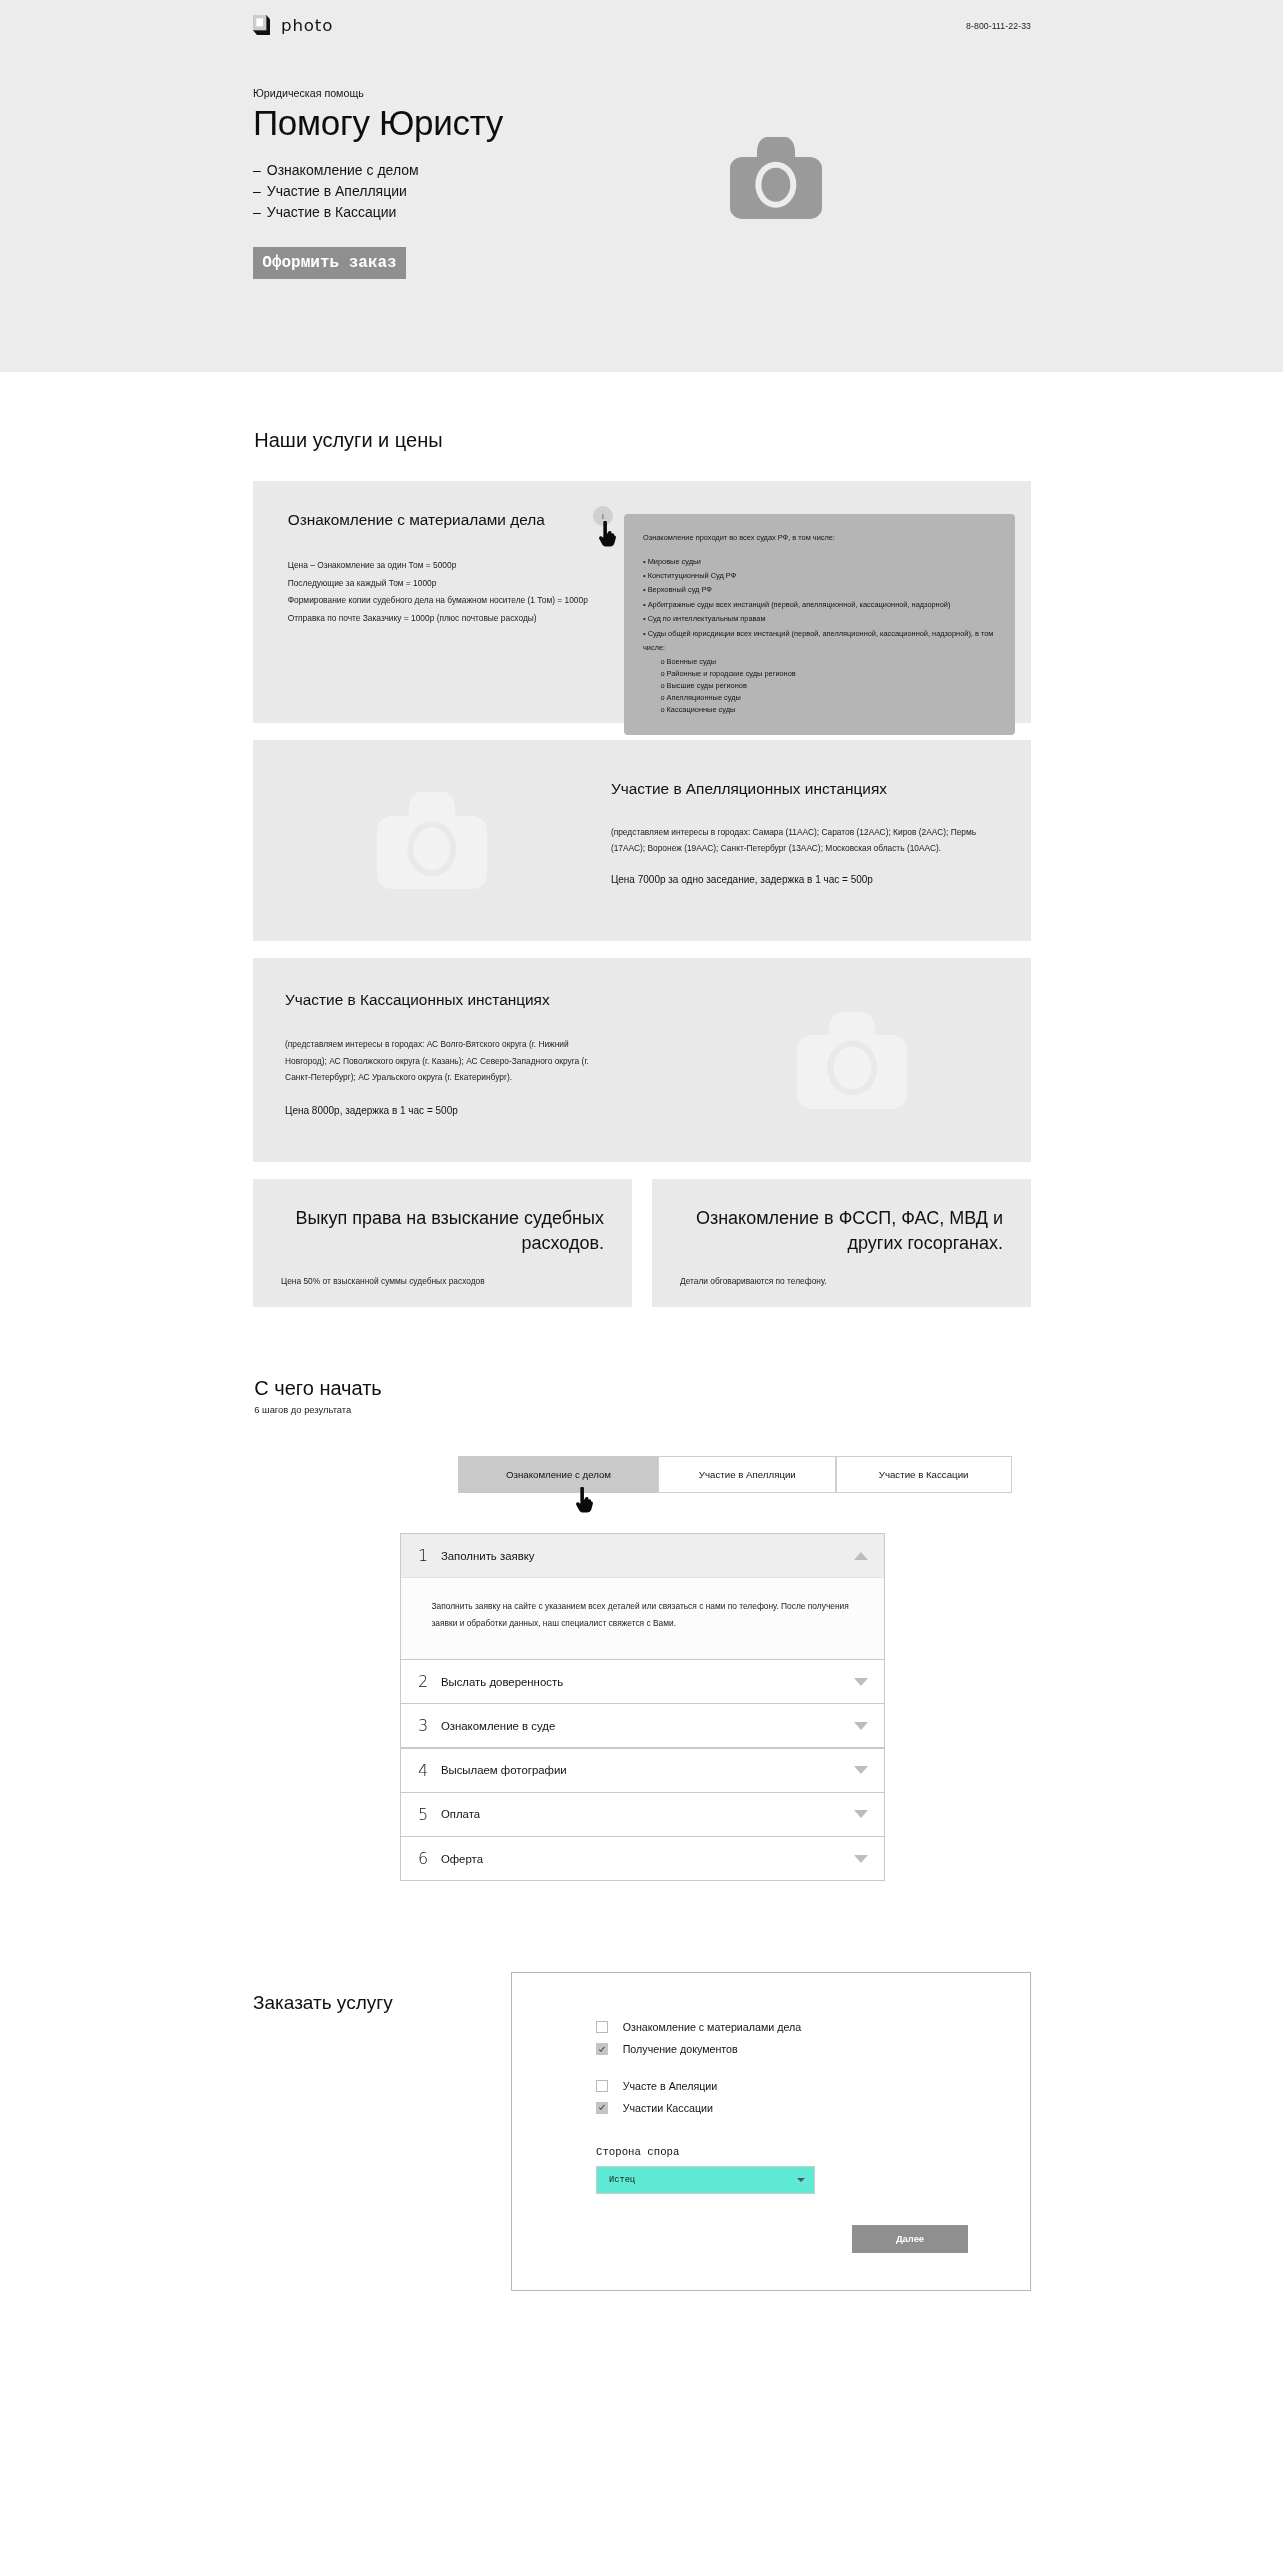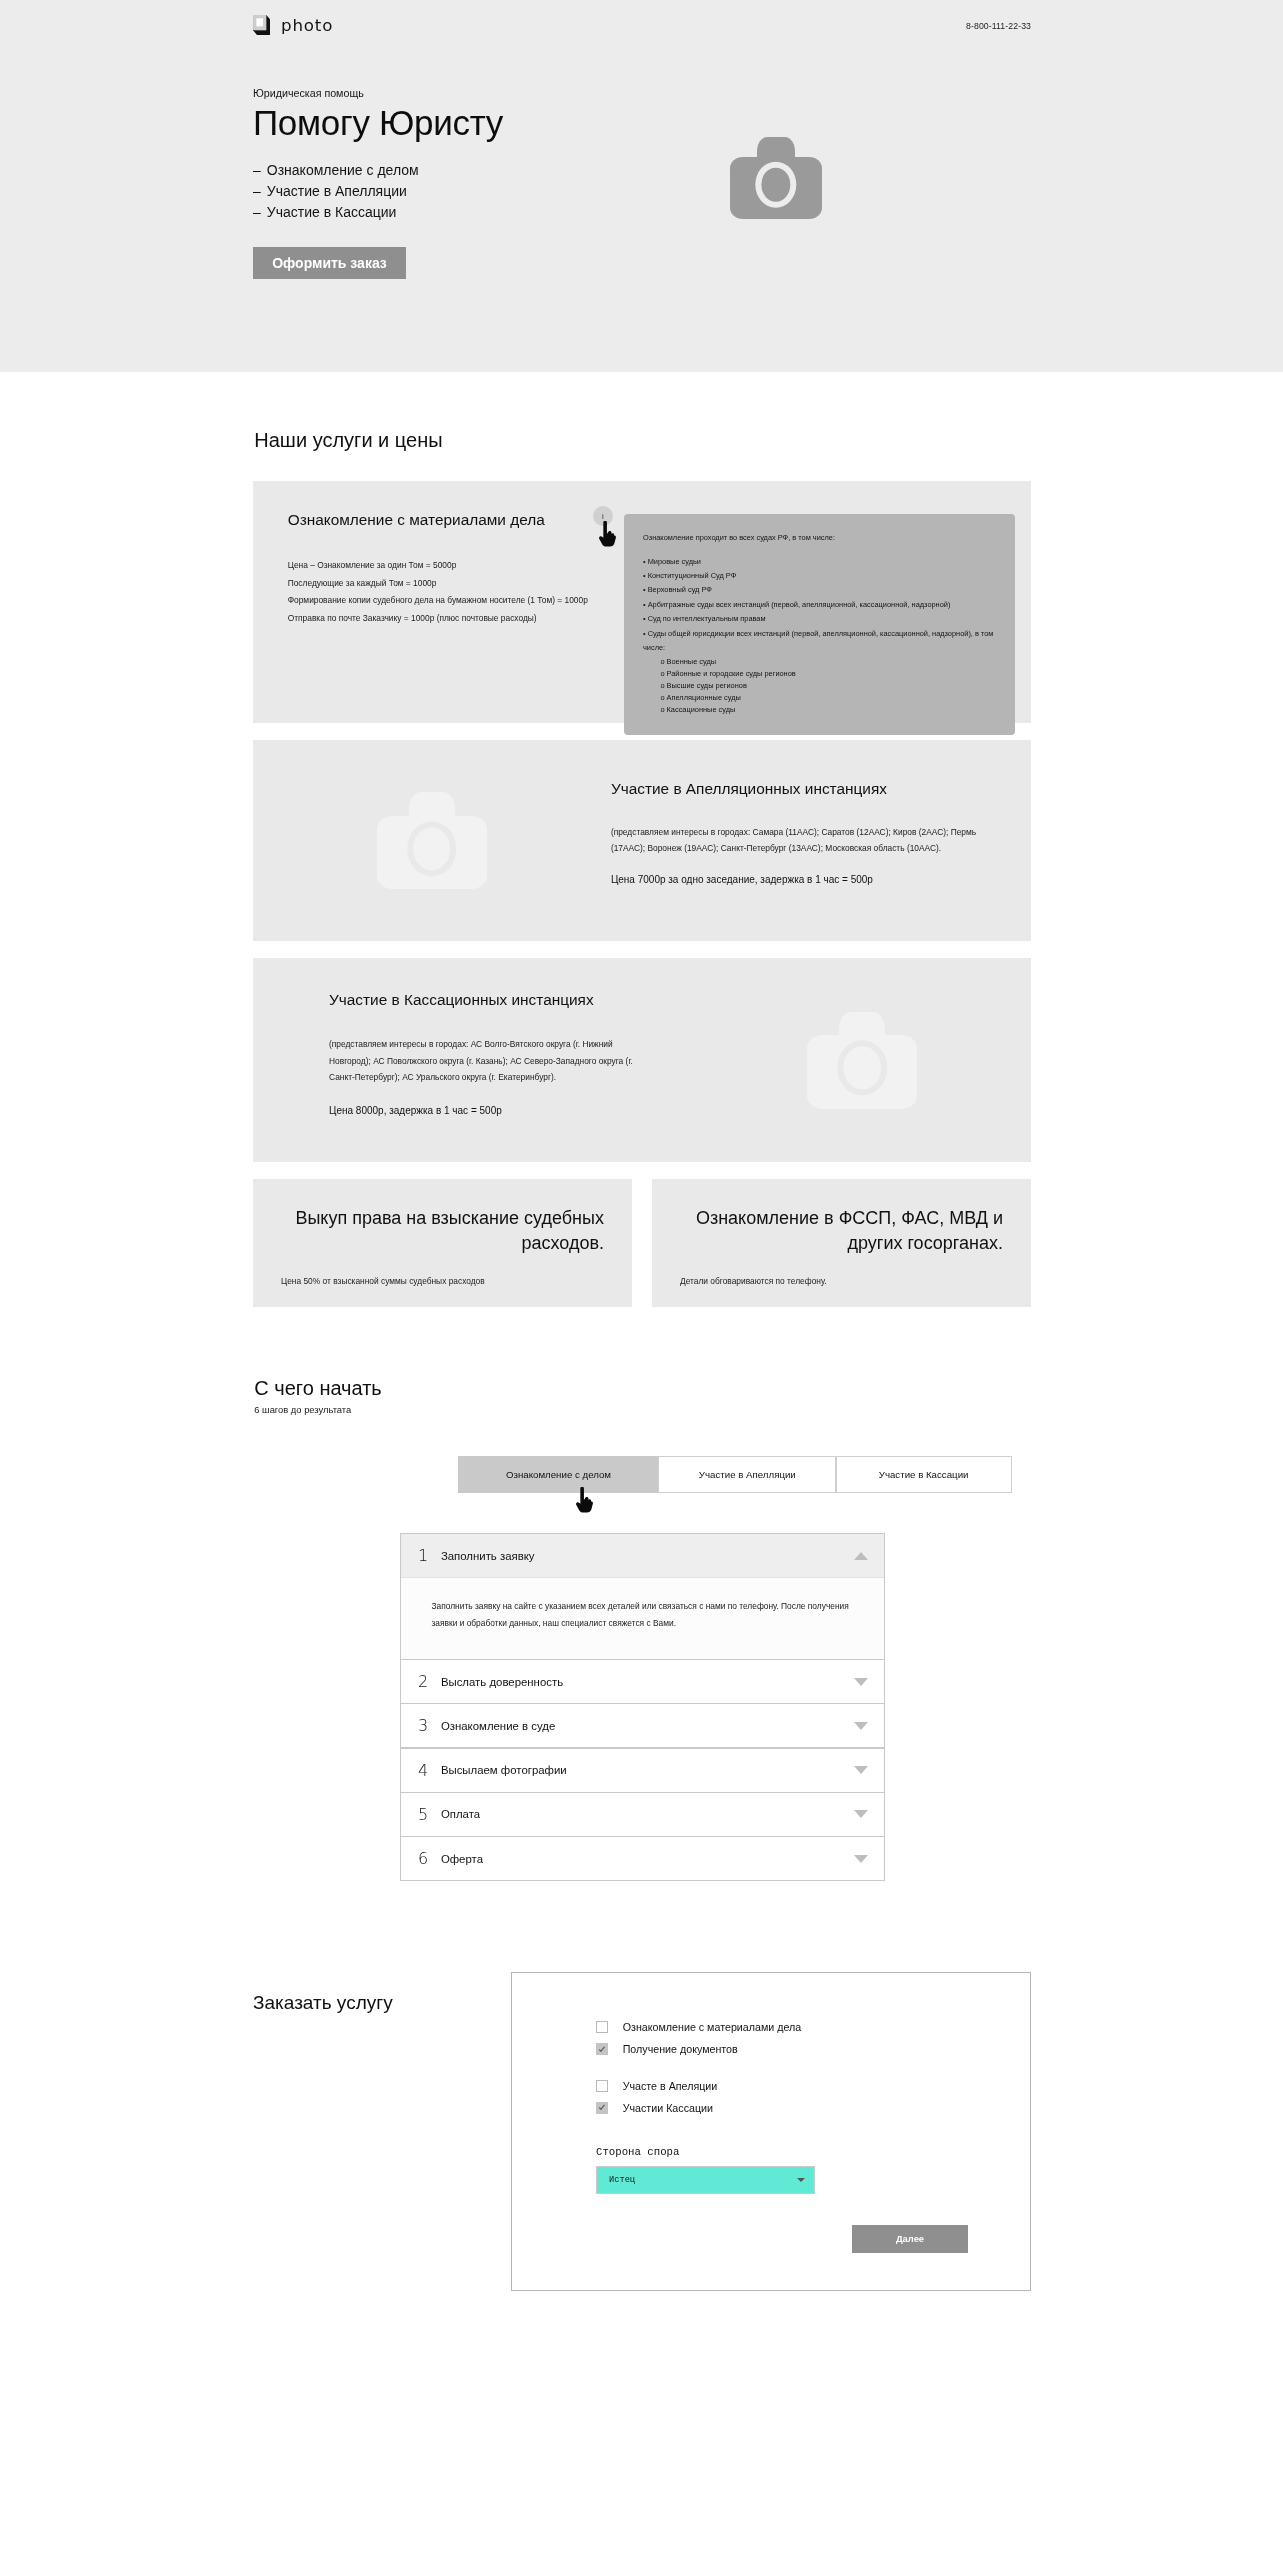--- a/index.html
+++ b/index.html
@@ -72,24 +72,25 @@
     display: flex; gap: 6px;
   }
   .hero-list .dash { color: #141414; }
   .btn-primary {
     margin-top: 23px;
     display: inline-flex;
     align-items: center; justify-content: center;
     width: 153px; height: 32px;
     background: #8f8f8f;
     color: #ffffff;
-    font-size: 14px;
+    font-size: 16px;
     font-weight: 700;
     border: none;
     cursor: pointer;
+    font-family: Liberation Mono, monospace;
   }
   .hero-photo {
     position: absolute;
     left: 730px; top: 137px;
   }
 
   
   .cam { position: relative; display: block; }
   .cam .body {
     position: absolute; left: 0; bottom: 0;
@@ -197,21 +198,21 @@
     display: flex; align-items: stretch;
   }
   #svc2 .left { width: 46%; display: flex; align-items: center; justify-content: center; }
   #svc2 .right { flex: 1; padding: 39px 27px 0 0; }
   #svc2 .card-title { margin-bottom: 0; }
   #svc2 .card-body { margin-top: 25.4px; line-height: 1.95; }
   #svc2 .card-price { margin-top: 17.4px; }
 
   #svc3 {
     height: 204px; margin-top: 16.7px;
-    display: flex; align-items: stretch; padding-left: 44px;
+    display: flex; align-items: stretch;
   }
   #svc3 .left { width: 54%; padding: 32px 0 0 32px; }
   #svc3 .right { flex: 1; display: flex; align-items: center; justify-content: center; }
   #svc3 .card-body { margin-top: 27px; line-height: 1.95; }
   #svc3 .card-price { margin-top: 19px; }
 
   .mini-row { display: flex; gap: 20px; margin-top: 16.7px; }
   .mini-card {
     flex: 1;
     background: #e9e9e9;

